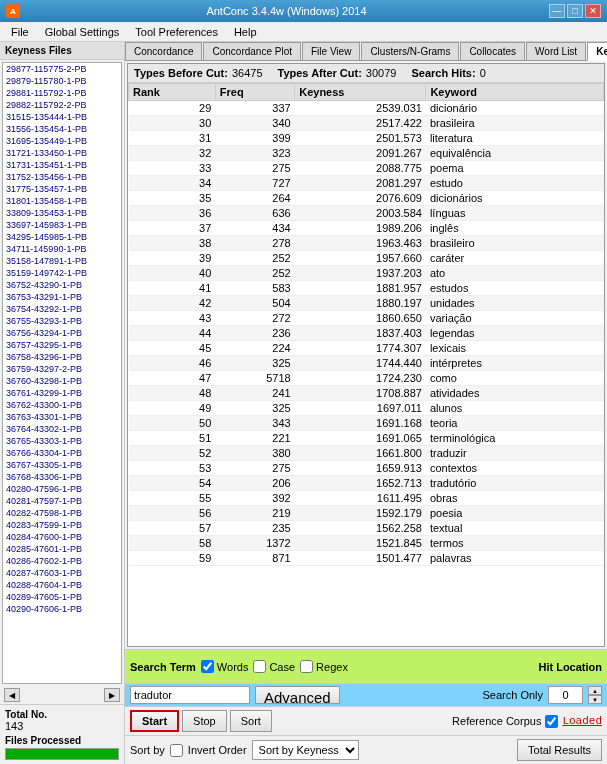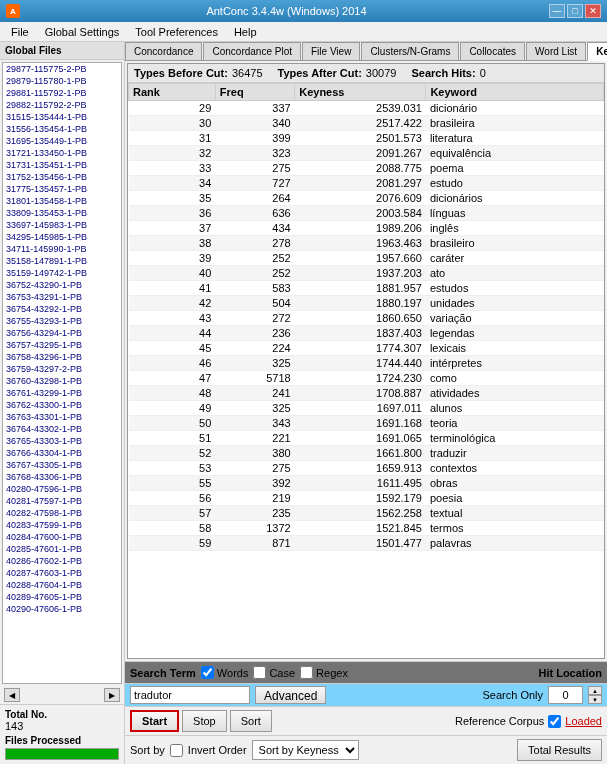--- a/index.html
+++ b/index.html
@@ -201,22 +201,22 @@
       padding: 1px 4px;
       white-space: nowrap;
     }
     td.rank { text-align: right; }
     td.freq { text-align: right; }
     td.keyness { text-align: right; }
     
     
     .search-bar {
       border-top: 1px solid #ccc;
-      background: #737373;
-      padding: 4px 5px;
+      background: #bef264;
+      padding: 10px 5px;
       display: flex;
       align-items: center;
       gap: 5px;
       flex-wrap: wrap;
     }
     .search-label { font-weight: bold; }
     .checkbox-group { display: flex; gap: 3px; align-items: center; }
     .search-input {
       border: 1px solid #999;
       background: white;
@@ -296,29 +296,30 @@
     }
     
     .ref-corpus {
       display: flex;
       align-items: center;
       gap: 4px;
     }
     .loaded-badge {
       color: #cc0000;
       text-decoration: underline;
+      font-family: Liberation Mono, monospace;
     }
     
     .advanced-btn {
       border: 1px solid #999;
       background: linear-gradient(to bottom, #f8f8f8, #e0e0e0);
       padding: 2px 8px;
       height: 18px;
       cursor: pointer;
-      font-size: 12px;
+      font-size: 15px;
     }
     
     .clone-btn {
       border: 1px solid #999;
       background: linear-gradient(to bottom, #f8f8f8, #e0e0e0);
       padding: 2px 10px;
       height: 22px;
       cursor: pointer;
       font-size: 11px;
     }
@@ -356,21 +357,21 @@
 <div class="menu-bar">
   <div class="menu-item">File</div>
   <div class="menu-item">Global Settings</div>
   <div class="menu-item">Tool Preferences</div>
   <div class="menu-item">Help</div>
 </div>
 
 <div class="main-container">
 
   <div class="sidebar">
-    <div class="sidebar-title">Global Files</div>
+    <div class="sidebar-title">Keyness Files</div>
     <div class="corpus-list" id="corpus-list">
     <div class="corpus-item">29877-115775-2-PB </div>
         <div class="corpus-item">29879-115780-1-PB </div>
         <div class="corpus-item">29881-115792-1-PB </div>
         <div class="corpus-item">29882-115792-2-PB </div>
         <div class="corpus-item">31515-135444-1-PB </div>
         <div class="corpus-item">31556-135454-1-PB </div>
         <div class="corpus-item">31695-135449-1-PB </div>
         <div class="corpus-item">31721-133450-1-PB </div>
         <div class="corpus-item">31731-135451-1-PB </div>
@@ -610,20 +611,26 @@
     <td class="keyness">1661.800</td>
     <td>traduzir</td>
   </tr>
               <tr>
     <td class="rank">53</td>
     <td class="freq">275</td>
     <td class="keyness">1659.913</td>
     <td>contextos</td>
   </tr>
               <tr>
+    <td class="rank">54</td>
+    <td class="freq">206</td>
+    <td class="keyness">1652.713</td>
+    <td>tradutório</td>
+  </tr>
+              <tr>
     <td class="rank">55</td>
     <td class="freq">392</td>
     <td class="keyness">1611.495</td>
     <td>obras</td>
   </tr>
               <tr>
     <td class="rank">56</td>
     <td class="freq">219</td>
     <td class="keyness">1592.179</td>
     <td>poesia</td>

